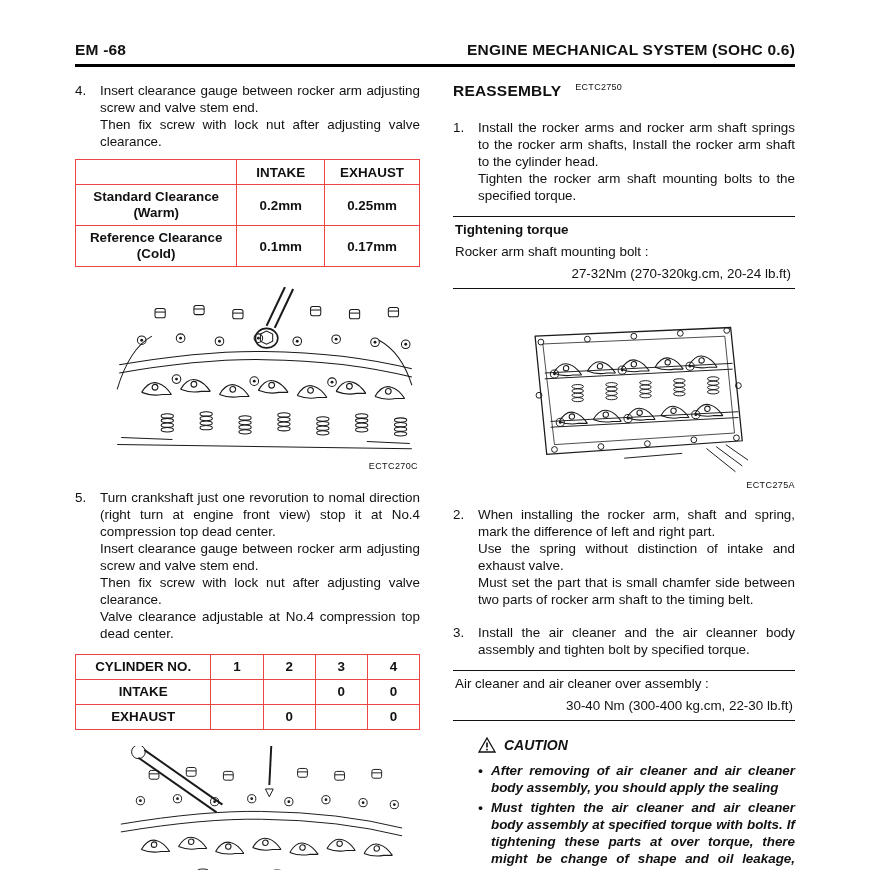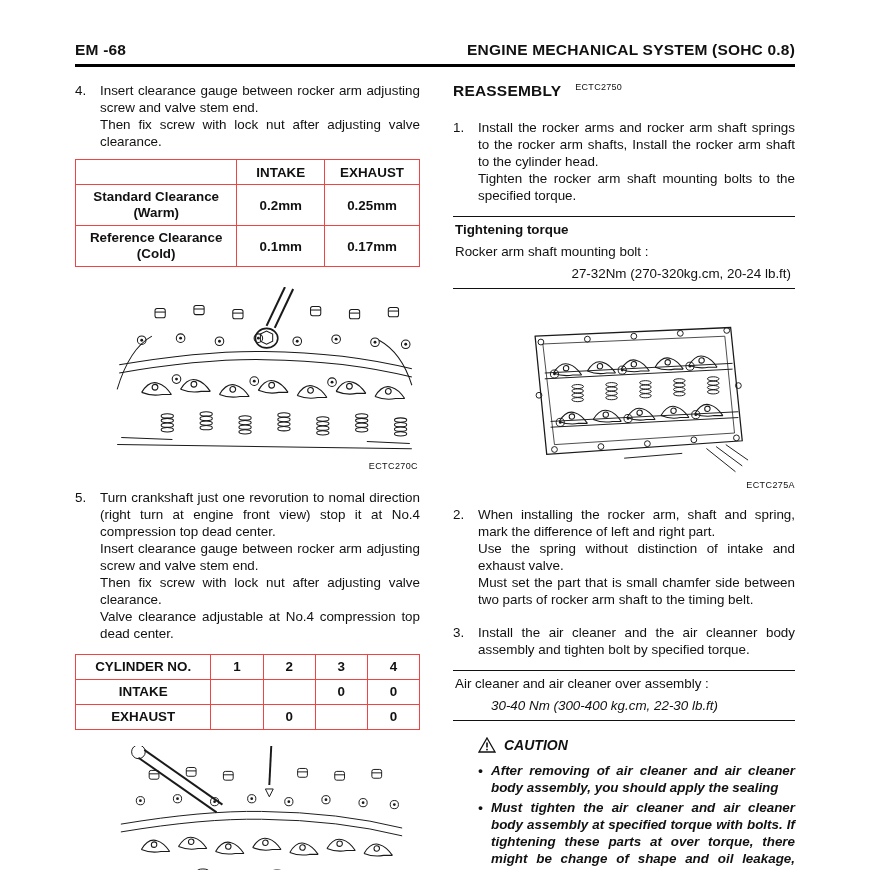--- a/index.html
+++ b/index.html
@@ -44,21 +44,21 @@
   .sec-title { font-size:15.5px; font-weight:700; letter-spacing:0.2px; }
   .sec-code { font-size:9px; letter-spacing:0.3px; }
   .step1 { margin-top:19px; }
   .step2 { margin-top:16px; }
   .step3 { margin-top:16px; }
 
   .spec { border-top:1.4px solid #111; border-bottom:1.4px solid #111; padding:4px 2px 6px 2px; margin-top:12px; font-size:13.4px; line-height:17px; }
   .spec-title { font-weight:700; margin-bottom:5px; }
   .spec-item { margin-bottom:5px; }
   .spec-value.right { text-align:right; padding-right:2px; }
-  .spec-value.center { text-align:left; padding-left:36px;font-style:italic; }
+  .spec-value.center { text-align:right; padding-left:36px; }
 
   .caution { margin-top:16px; margin-left:25px; }
   .caution-head { display:flex; align-items:center; gap:8px; font-size:14px; font-weight:700; font-style:italic; }
   .caution-list { list-style:none; margin-top:9px; font-weight:700; font-style:italic; font-size:13.4px; line-height:17px; }
   .caution-list li { position:relative; padding-left:13px; text-align:justify; margin-bottom:3px; }
   .caution-list li::before { content:"\2022"; position:absolute; left:0; }
 
   .defs-holder { position:absolute; width:0; height:0; overflow:hidden; }
   .lineart { stroke:#1a1a1a; fill:none; }
 </style>
@@ -86,21 +86,21 @@
       <rect x="-5" y="-5" width="10" height="9" rx="2"></rect>
       <line x1="-5" y1="-1.5" x2="5" y2="-1.5"></line>
     </g>
   </defs>
 </svg>
 
 <div class="page">
 
   <div class="page-header">
     <span>EM -68</span>
-    <span>ENGINE MECHANICAL SYSTEM (SOHC 0.8)</span>
+    <span>ENGINE MECHANICAL SYSTEM (SOHC 0.6)</span>
   </div>
   <div class="header-rule"></div>
 
   <div class="columns">
 
     <div class="col-left">
 
       <div class="step">
         <span class="num">4.</span>
         <div class="txt">Insert clearance gauge between rocker arm adjusting screw and valve stem end.

